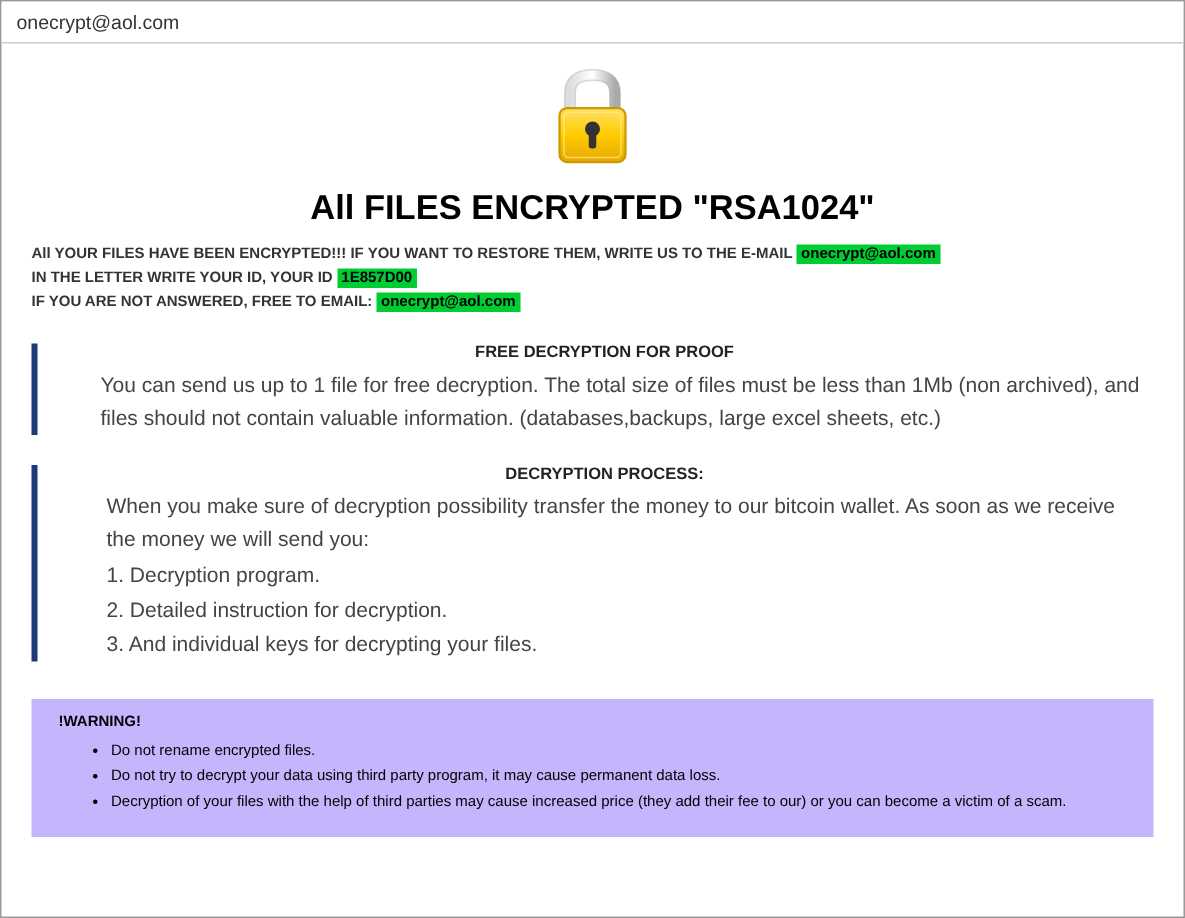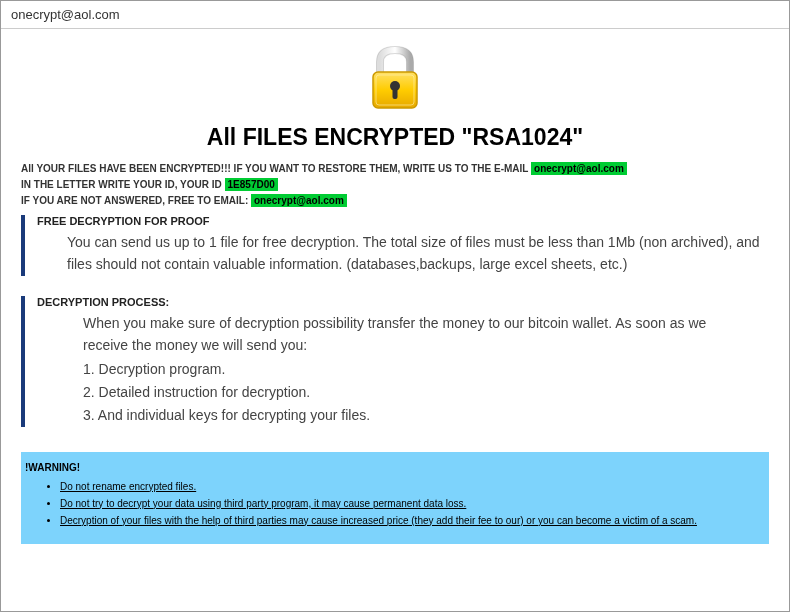--- a/index.html
+++ b/index.html
@@ -33,65 +33,65 @@
       font-size: 23px;
       font-weight: bold;
       color: #000;
       margin: 8px 0 10px 0;
       font-family: Arial, sans-serif;
     }
     .intro-text {
       font-size: 10px;
       color: #333;
       line-height: 1.6;
-      margin-bottom: 6px;
+      margin-bottom: 19px;
     }
     .intro-text .bold { font-weight: bold; }
     .highlight {
       background: #00cc33;
       color: #000;
       font-weight: bold;
       padding: 1px 3px;
     }
     .section {
       border-left: 4px solid #1a3a7a;
       padding-left: 12px;
       margin-bottom: 20px;
     }
     .section-title {
       font-size: 11px;
       font-weight: bold;
       color: #222;
       margin-bottom: 4px;
+      text-align: center;
     }
     .section-body {
       font-size: 14px;
       color: #444;
       line-height: 1.6;
       padding-left: 30px;
     }
     .section-body .item {
-      margin: 1px 16px;
+      margin: 1px 4px;
     }
     .warning-box {
-      background: #7dd3fc;
+      background: #c4b5fd;
       color: #000;
-      padding: 10px 18px 14px 4px;
+      padding: 10px 18px 14px 18px;
       margin-top: 25px;
       font-size: 10px;
     }
     .warning-title {
       font-weight: bold;
       margin-bottom: 6px;
       font-size: 10px;
     }
     .warning-list {
       list-style: disc;
       padding-left: 35px;
-      text-decoration: underline;
     }
     .warning-list li {
       margin: 2px 0;
       line-height: 1.5;
     }
     
     .watermark {
       position: absolute;
       top: 50%;
       left: 50%;

